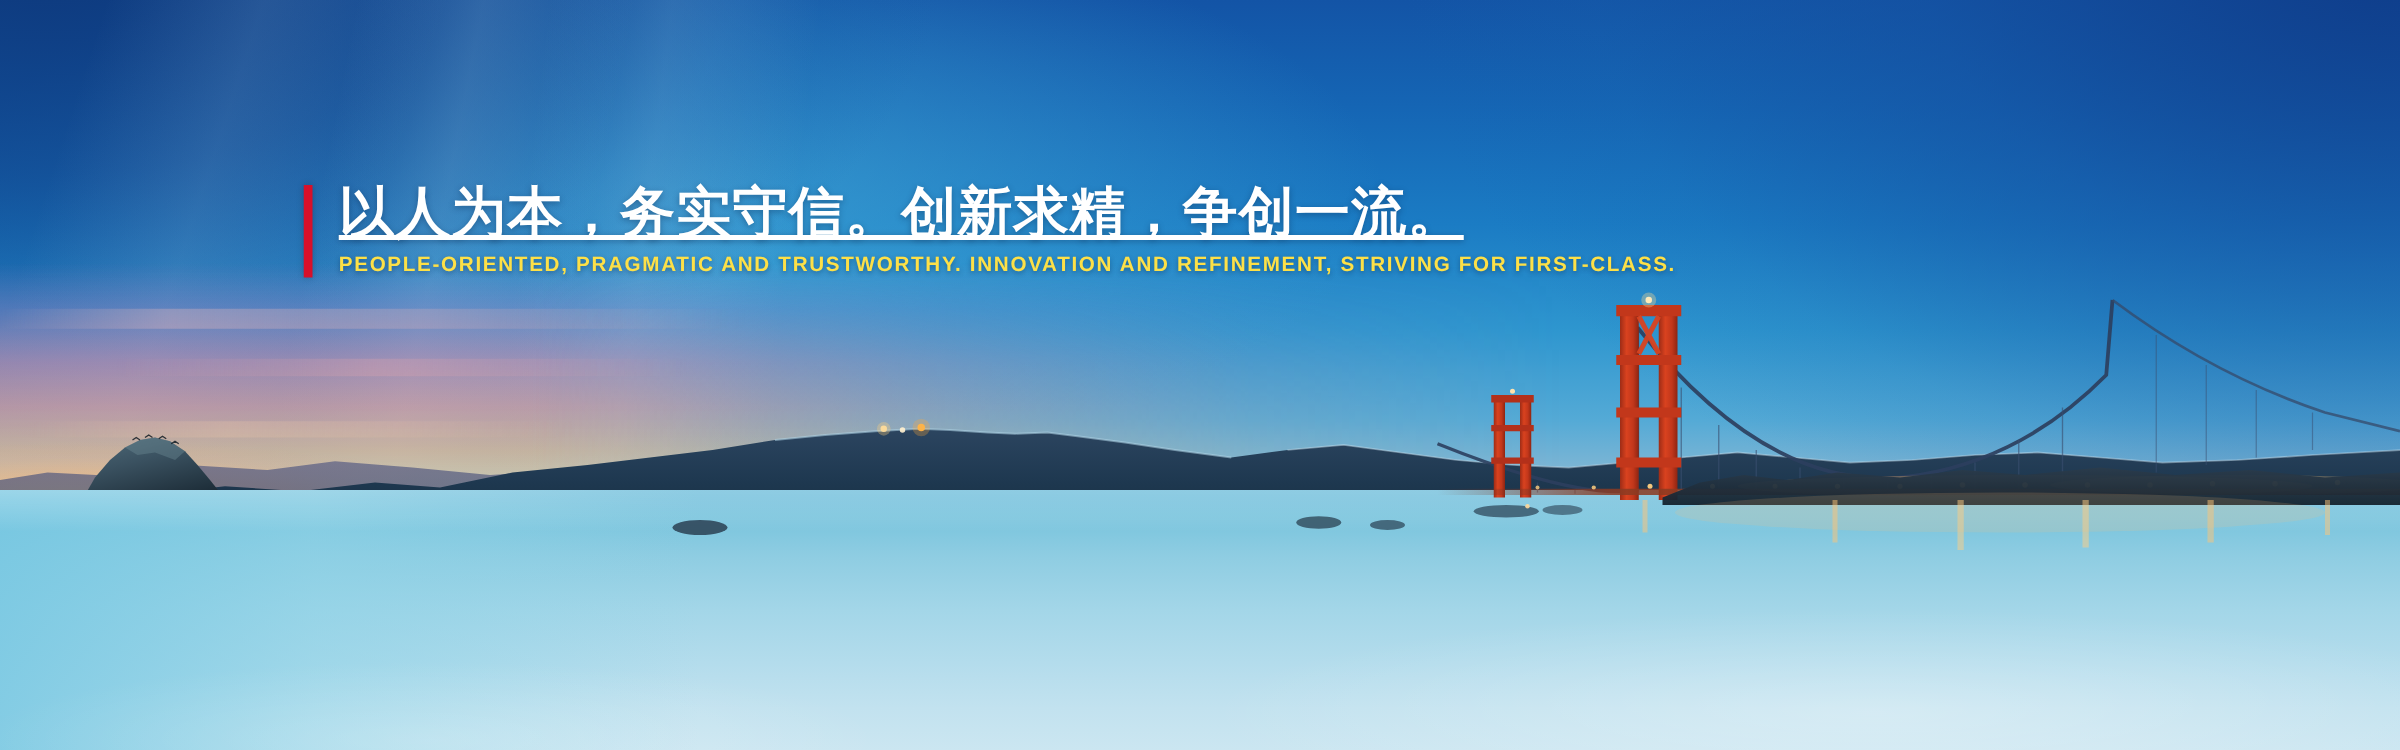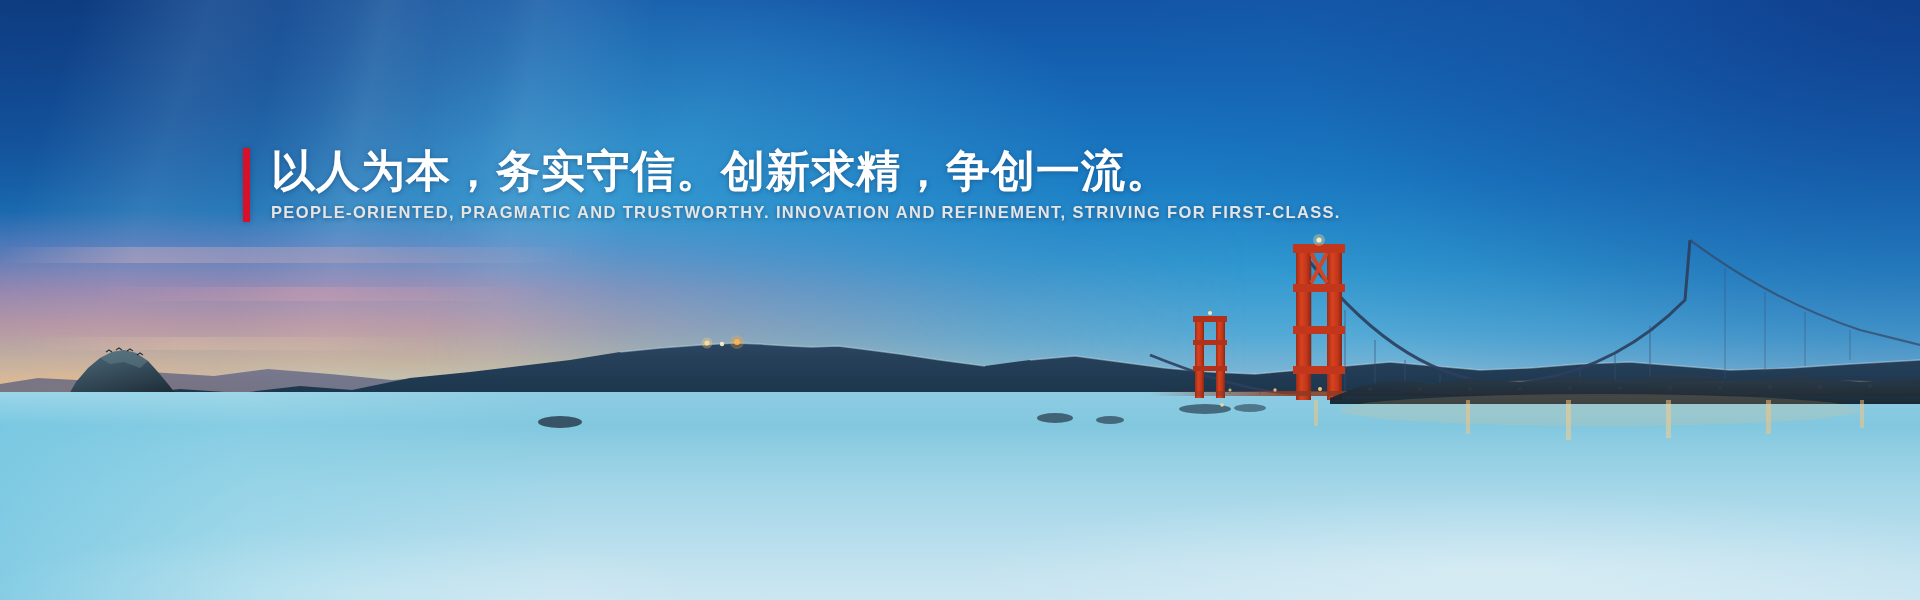--- a/index.html
+++ b/index.html
@@ -144,23 +144,24 @@
   .copy-text{display:flex;flex-direction:column;justify-content:flex-start;}
   .headline{
     color:#fff;
     font-size:44px;
     font-weight:bold;
     line-height:1.05;
     letter-spacing:1px;
     white-space:nowrap;
     text-shadow:0 1px 5px rgba(10,40,80,0.40);
     margin:0 0 9px 0;
+    text-decoration:underline;
   }
   .subline{
-    color:#e5e5e5;
+    color:#fde047;
     font-size:16.5px;
     font-weight:bold;
     letter-spacing:1.35px;
     white-space:nowrap;
     text-shadow:0 1px 4px rgba(10,40,80,0.45);
     margin:0;
   }
 </style>
 </head>
 <body>

